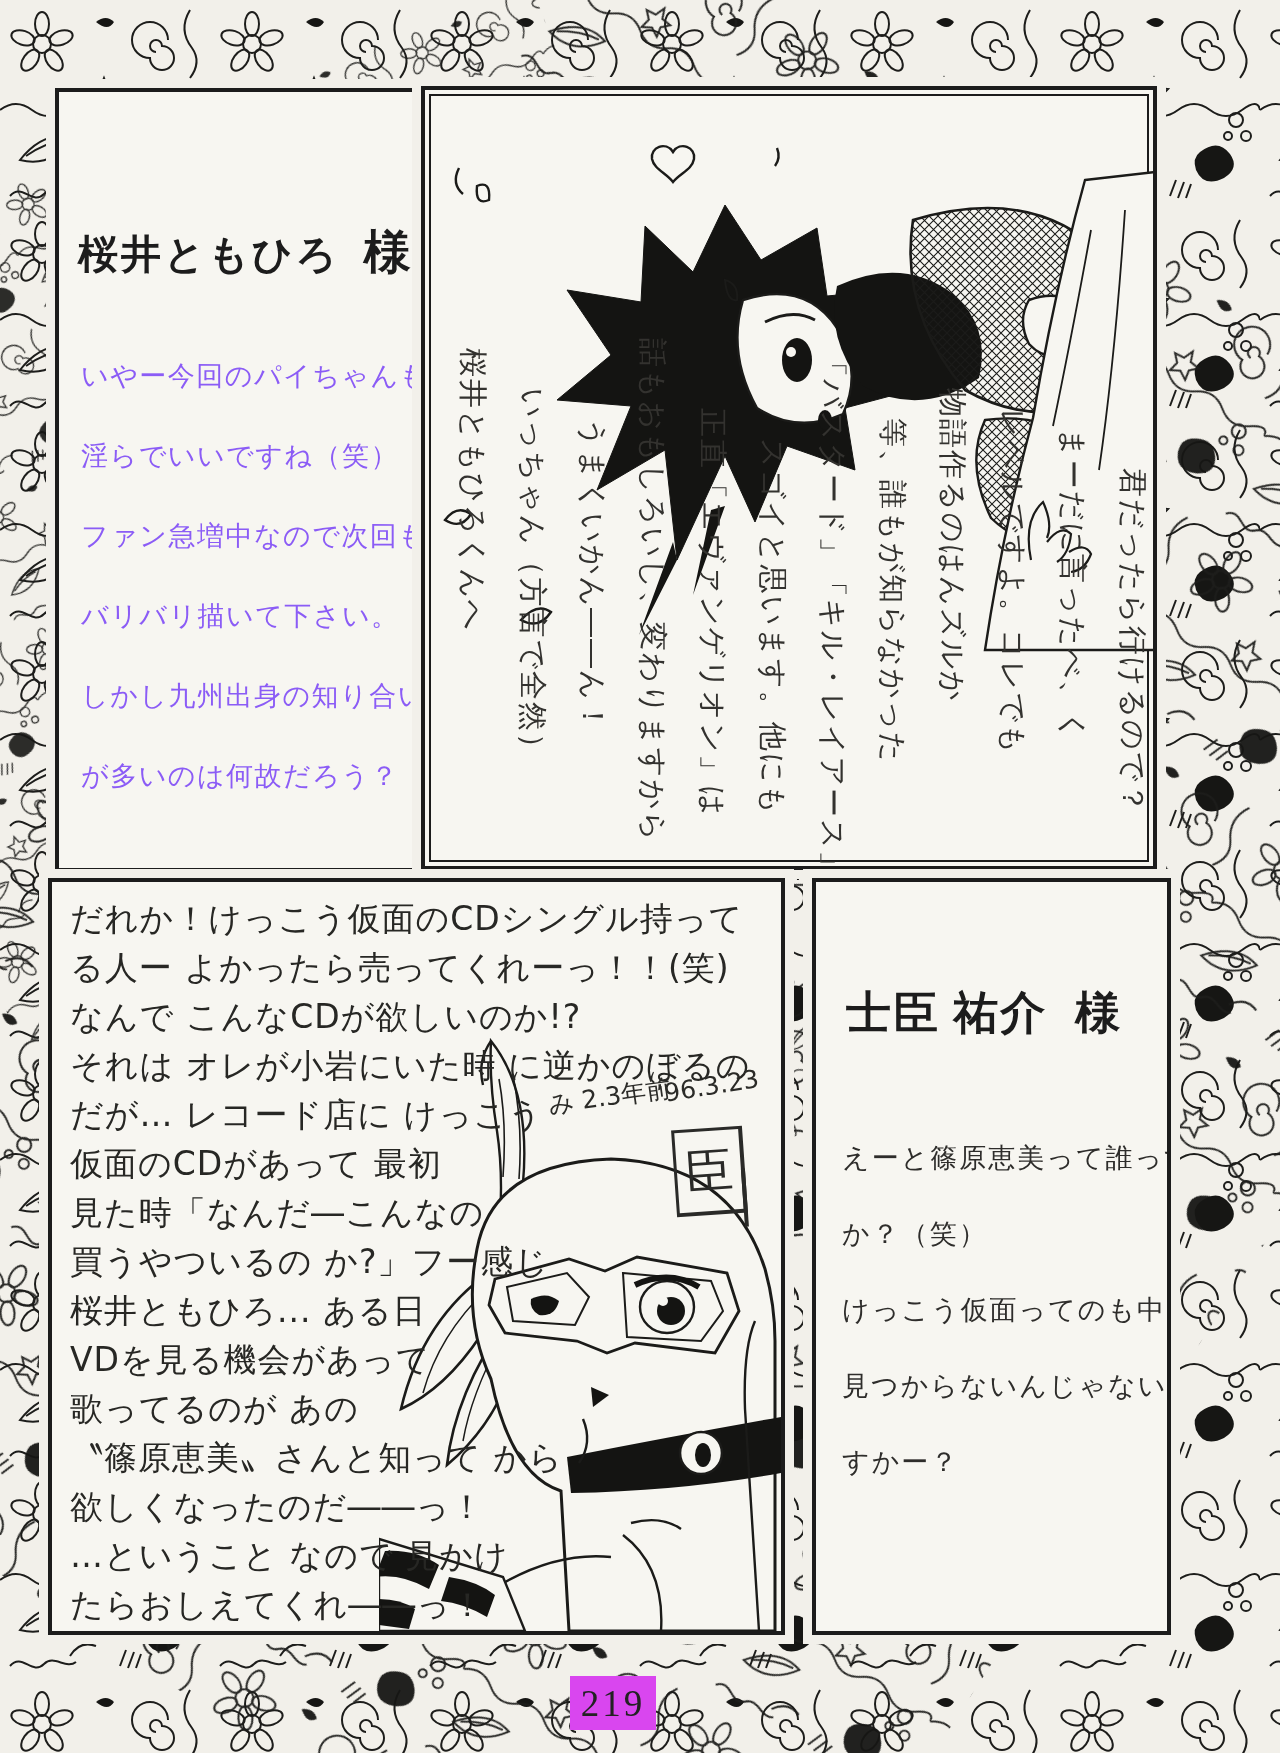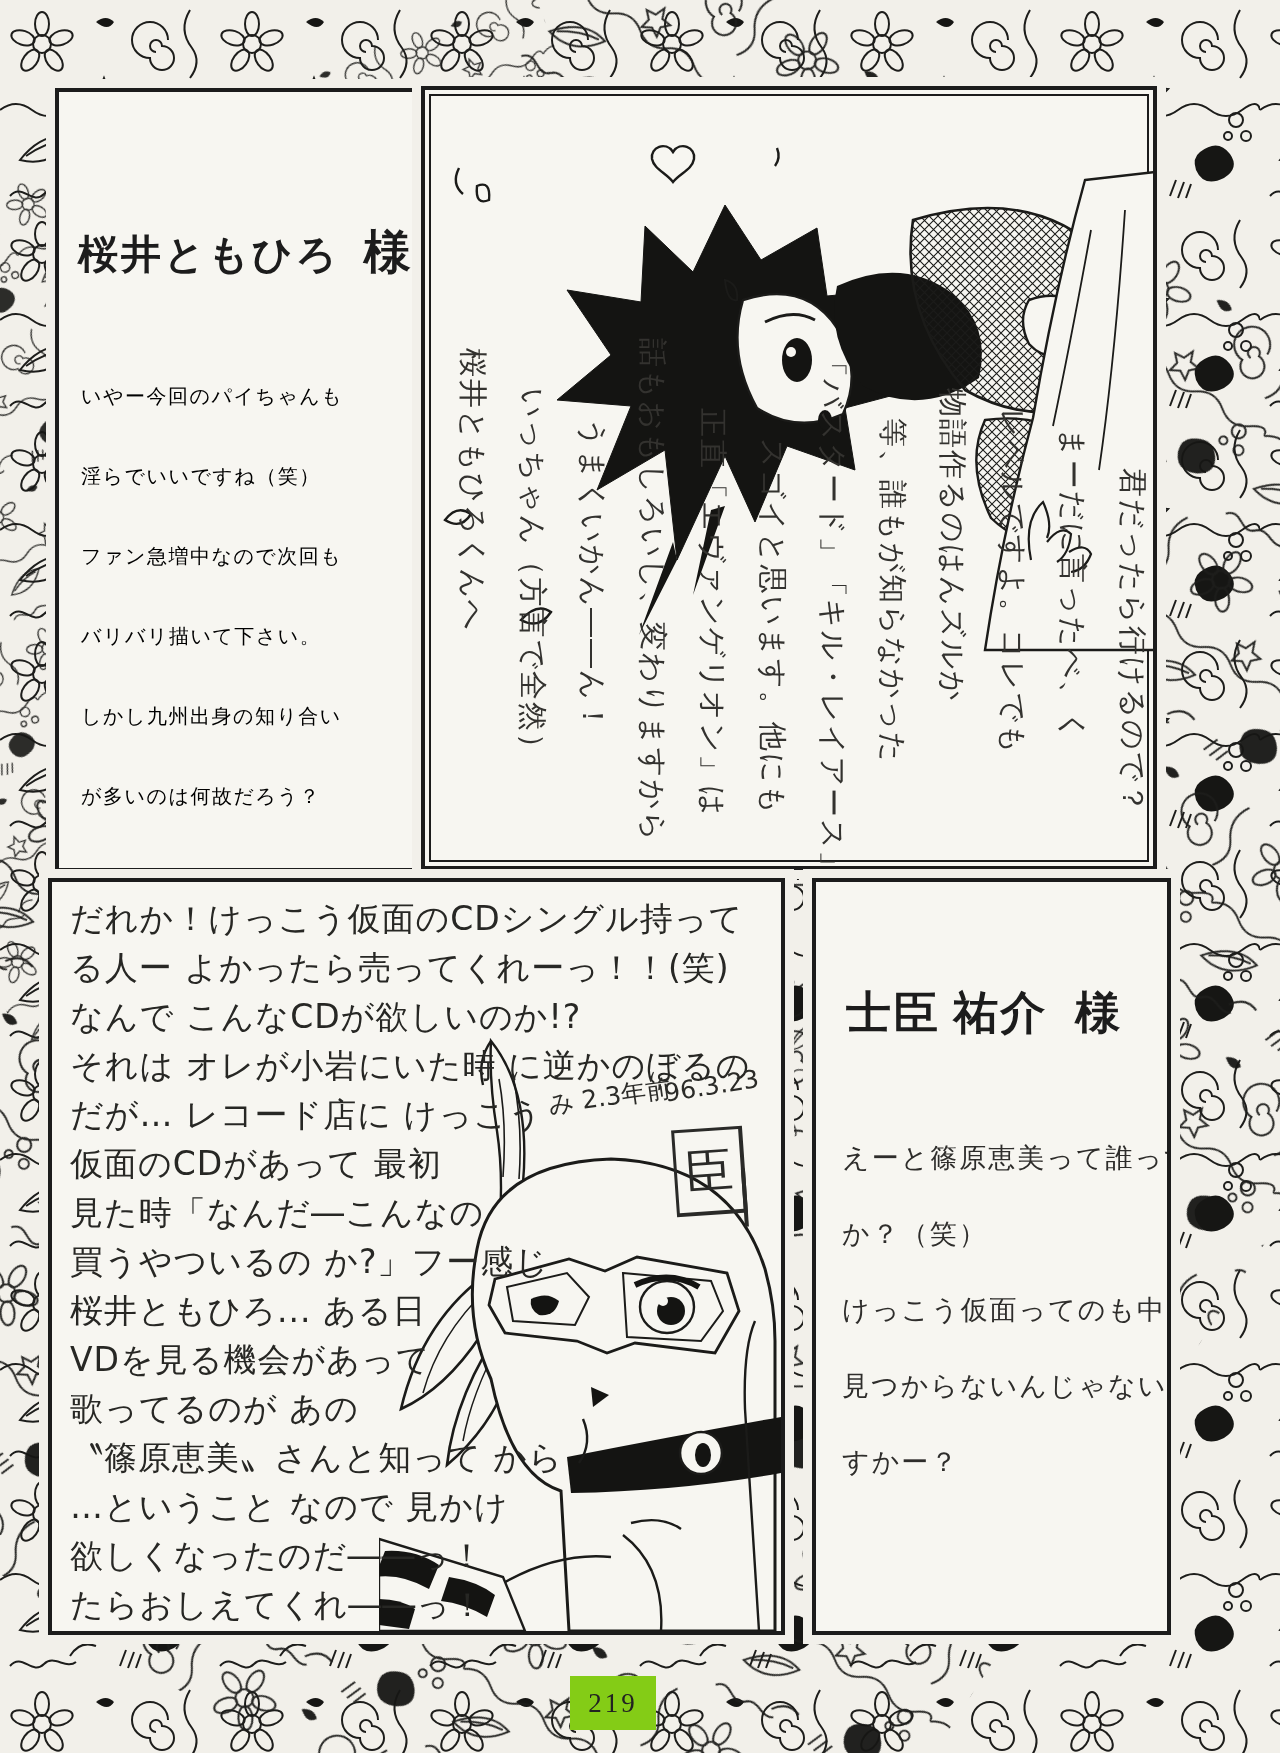--- a/index.html
+++ b/index.html
@@ -18,21 +18,21 @@
   .p-tr::before{content:"";position:absolute;inset:4px;border:2px solid #1c1c1c;pointer-events:none;}
   .p-bl{left:48px;top:878px;width:737px;height:757px;}
   .p-br{left:798px;top:878px;width:359px;height:757px;margin-left:14px;}
 
   .serif{font-family:"Liberation Serif","DejaVu Serif",serif;}
   .hand{font-family:"DejaVu Sans","Liberation Sans",sans-serif;}
 
   
   .tl-title{position:absolute;left:19px;top:96px;font-size:40px;letter-spacing:3px;white-space:nowrap;}
   .tl-title .honorific{font-size:47px;margin-left:24px;font-weight:bold;}
-  .tl-body{position:absolute;left:22px;top:264px;font-size:20px;line-height:80px;letter-spacing:1.5px;color:#000000;}
+  .tl-body{position:absolute;left:22px;top:244px;font-size:27px;line-height:80px;letter-spacing:1.5px;color:#8b5cf6;}
   .tl-body div{white-space:nowrap;}
 
   
   .girl-art{position:absolute;left:0;top:0;width:730px;height:600px;}
   .reply-wrap{position:absolute;left:8px;top:26px;width:730px;height:742px;z-index:3;}
   .reply-rot{width:742px;height:730px;transform:rotate(90deg) translateY(-730px);transform-origin:0 0;}
   .hw{font-size:29px;line-height:60px;letter-spacing:2px;white-space:nowrap;color:#33322f;}
   .reply-rot .hw:nth-child(1){text-indent:352px;}
   .reply-rot .hw:nth-child(2){text-indent:312px;}
   .reply-rot .hw:nth-child(3){text-indent:292px;}
@@ -61,22 +61,22 @@
 
   
   .br-title{position:absolute;left:30px;top:64px;font-size:45px;letter-spacing:2px;white-space:nowrap;}
   .br-title .honorific{margin-left:28px;}
   .br-body{position:absolute;left:26px;top:238px;font-size:27px;line-height:76px;letter-spacing:2px;color:#2e2d2b;}
   .br-body div{white-space:nowrap;}
 
   
   .page-number{
     position:absolute;left:570px;top:1676px;width:86px;height:54px;z-index:3;
-    background:#84cc16;display:flex;align-items:center;justify-content:center;
-    font-size:27px;letter-spacing:3px;color:#222;
+    background:#d946ef;display:flex;align-items:center;justify-content:center;
+    font-size:37px;letter-spacing:3px;color:#222;
   }
 </style>
 </head>
 <body>
 
 <svg class="doodle-layer" width="1280" height="1753" viewBox="0 0 1280 1753" xmlns="http://www.w3.org/2000/svg">
   <defs>
     <pattern id="dd" width="210" height="210" patternUnits="userSpaceOnUse">
       <g stroke="#1d1d1b" fill="none" stroke-width="2">
         <circle cx="42" cy="44" r="9"></circle>
@@ -233,22 +233,22 @@
     <div>なんで こんなCDが欲しいのか!?</div>
     <div>それは オレが小岩にいた時 に逆かのぼるの</div>
     <div>だが… レコード店に けっこう</div>
     <div>仮面のCDがあって 最初</div>
     <div>見た時「なんだ―こんなの</div>
     <div>買うやついるの か?」フー感じ</div>
     <div>桜井ともひろ... ある日</div>
     <div>VDを見る機会があって</div>
     <div>歌ってるのが あの</div>
     <div>〝篠原恵美〟さんと知って から</div>
+    <div>欲しくなったのだ――っ！</div>
     <div>…ということ なので 見かけ</div>
-    <div>欲しくなったのだ――っ！</div>
     <div>たらおしえてくれ――っ！</div>
   </div>
   <div class="note-hand hand">み 2.3年前</div>
   <div class="date-hand hand">’96.3.23</div>
   <div class="seal hand">
       <span>臣</span>
     </div>
 </section>
 
 <section class="panel p-br">

